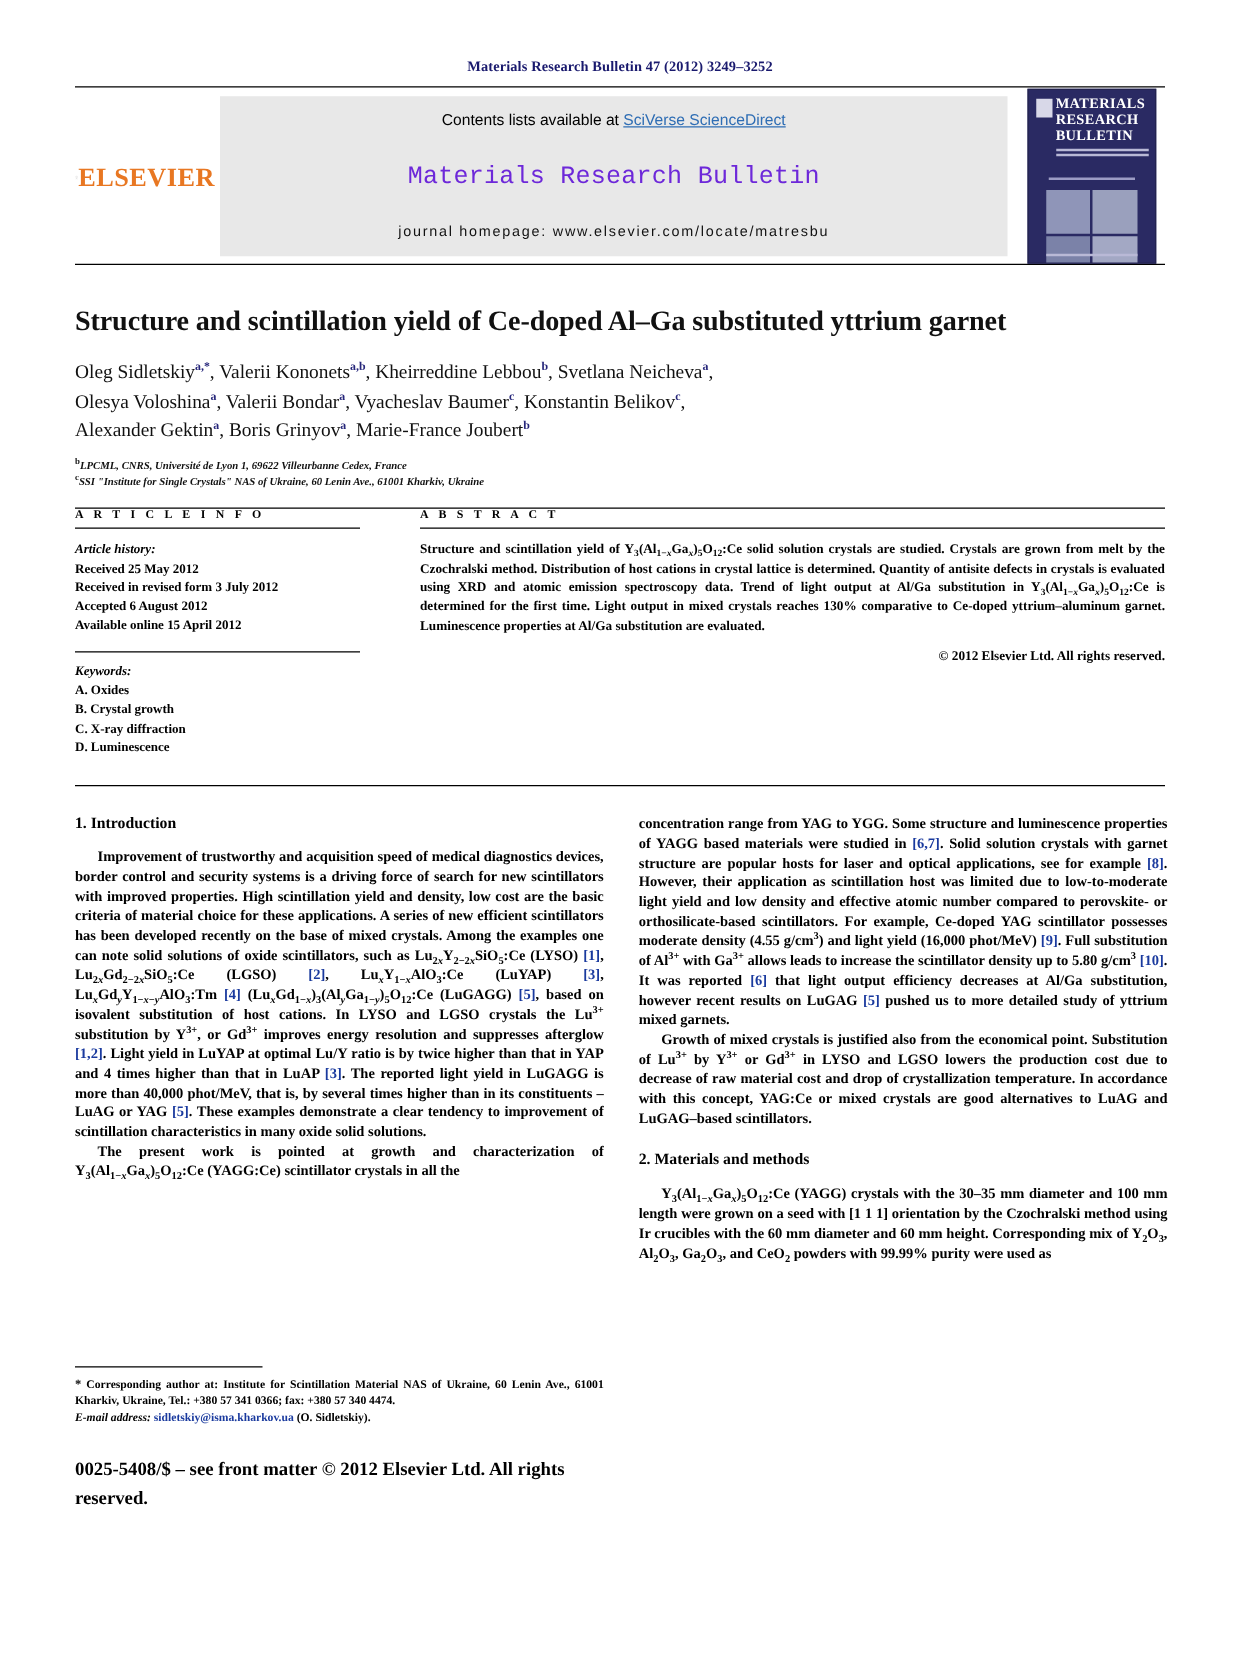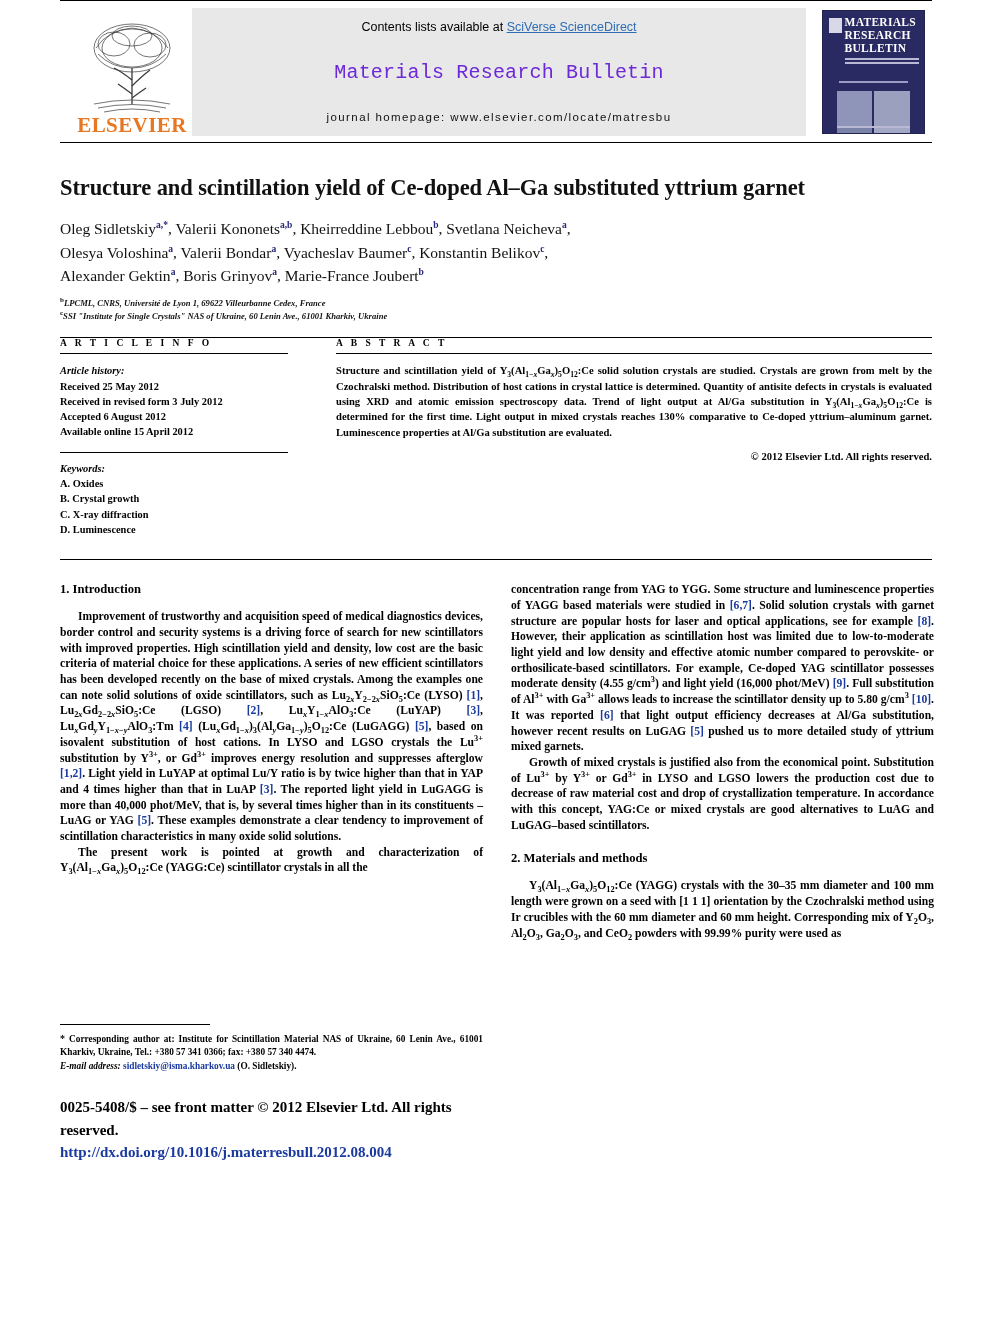--- a/index.html
+++ b/index.html
@@ -39,25 +39,23 @@
     border-top: 1.6px solid #000;
     padding-top: 7px;
     display: flex;
     align-items: stretch;
     height: 128px;
   }
   .masthead-left {
     width: 112px;
     flex: 0 0 112px;
     display: flex;
-    flex-direction: column;
     justify-content: flex-end;
     align-items: center;
     padding-top: 2px;
-    margin-left: 16px;
   }
   .tree-logo { display:block; }
   .elsevier-word {
     color: #E87722;
     font-family: "Liberation Serif", serif;
     font-weight: bold;
     font-size: 21px;
     letter-spacing: 0.4px;
     line-height: 1;
     margin-top: 1px;
@@ -97,21 +95,21 @@
   .masthead-right {
     width: 118px;
     flex: 0 0 118px;
     display: flex;
     align-items: center;
     justify-content: center;
   }
   
   .cover {
     width: 103px;
-    height: 124px;
+    height: 140px;
     background: #2a2a63;
     position: relative;
     overflow: hidden;
     box-sizing: border-box;
     border: 1px solid #23234f;
   }
   .cover-elsevier-mark {
     position: absolute;
     left: 6px; top: 7px;
     width: 13px; height: 15px;
@@ -286,20 +284,21 @@
     font-weight: bold;
   }
   .issn-block .doi { color: #1a3a9e; }
   sub, sup { font-size: 72%; line-height: 0; }
 </style>
 </head>
 <body>
 
 <div class="page">
 
+  <div class="running-head">Materials Research Bulletin 47 (2012) 3249–3252</div>
 
   <div class="masthead">
 
     <div class="masthead-left">
       <svg class="tree-logo" width="88" height="96" viewBox="0 0 88 96">
         <g fill="none" stroke="#3a3a3a" stroke-width="0.7">
           <ellipse cx="44" cy="30" rx="38" ry="24"></ellipse>
           <ellipse cx="44" cy="30" rx="30" ry="19"></ellipse>
           <ellipse cx="26" cy="26" rx="16" ry="12"></ellipse>
           <ellipse cx="62" cy="27" rx="16" ry="12"></ellipse>
@@ -425,21 +424,20 @@
         <div class="footnote-rule"></div>
         <div class="footnote">
           <span class="star">*</span><span> Corresponding author at: Institute for Scintillation Material NAS of Ukraine, 60 Lenin Ave., 61001 Kharkiv, Ukraine, Tel.: +380 57 341 0366; fax: +380 57 340 4474.</span><br>
           <span class="em">E-mail address:</span>
           <a class="link" href="#">sidletskiy@isma.kharkov.ua</a><span> (O. Sidletskiy).</span>
         </div>
       </div>
 
       <div class="issn-block">
         <div>0025-5408/$ – see front matter © 2012 Elsevier Ltd. All rights reserved.</div>
-        <div class="doi">http://dx.doi.org/10.1016/j.materresbull.2012.08.004</div>
       </div>
     </div>
 
     <div class="bcol">
       <p class="para cont">concentration range from YAG to YGG. Some structure and luminescence properties of YAGG based materials were studied in <span class="ref">[6,7]</span>. Solid solution crystals with garnet structure are popular hosts for laser and optical applications, see for example <span class="ref">[8]</span>. However, their application as scintillation host was limited due to low-to-moderate light yield and low density and effective atomic number compared to perovskite- or orthosilicate-based scintillators. For example, Ce-doped YAG scintillator possesses moderate density (4.55 g/cm<sup>3</sup>) and light yield (16,000 phot/MeV) <span class="ref">[9]</span>. Full substitution of Al<sup>3+</sup> with Ga<sup>3+</sup> allows leads to increase the scintillator density up to 5.80 g/cm<sup>3</sup> <span class="ref">[10]</span>. It was reported <span class="ref">[6]</span> that light output efficiency decreases at Al/Ga substitution, however recent results on LuGAG <span class="ref">[5]</span> pushed us to more detailed study of yttrium mixed garnets.</p>
 
       <p class="para">Growth of mixed crystals is justified also from the economical point. Substitution of Lu<sup>3+</sup> by Y<sup>3+</sup> or Gd<sup>3+</sup> in LYSO and LGSO lowers the production cost due to decrease of raw material cost and drop of crystallization temperature. In accordance with this concept, YAG:Ce or mixed crystals are good alternatives to LuAG and LuGAG–based scintillators.</p>
 
       <div class="sec-title spaced">2. Materials and methods</div>
 

